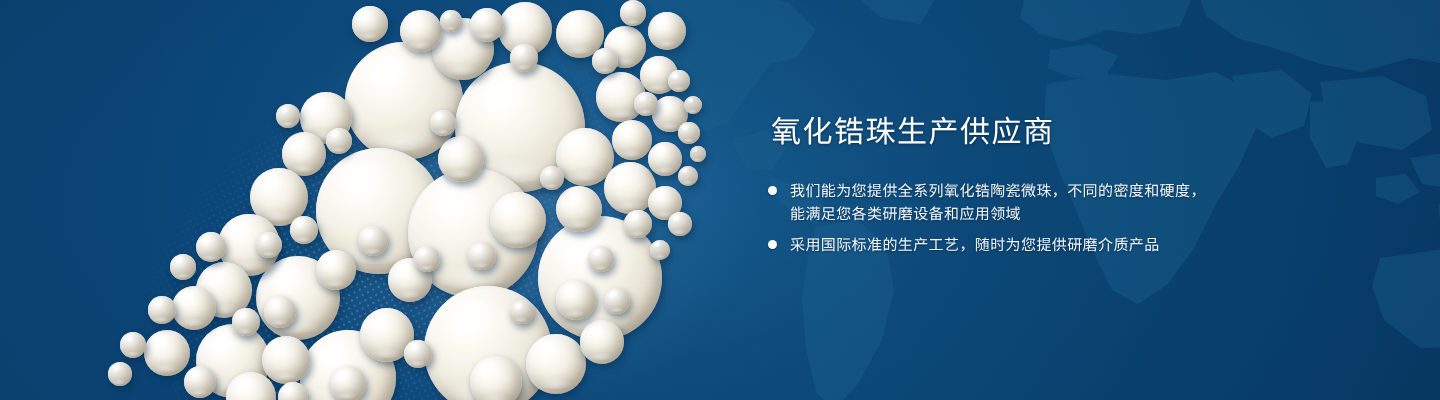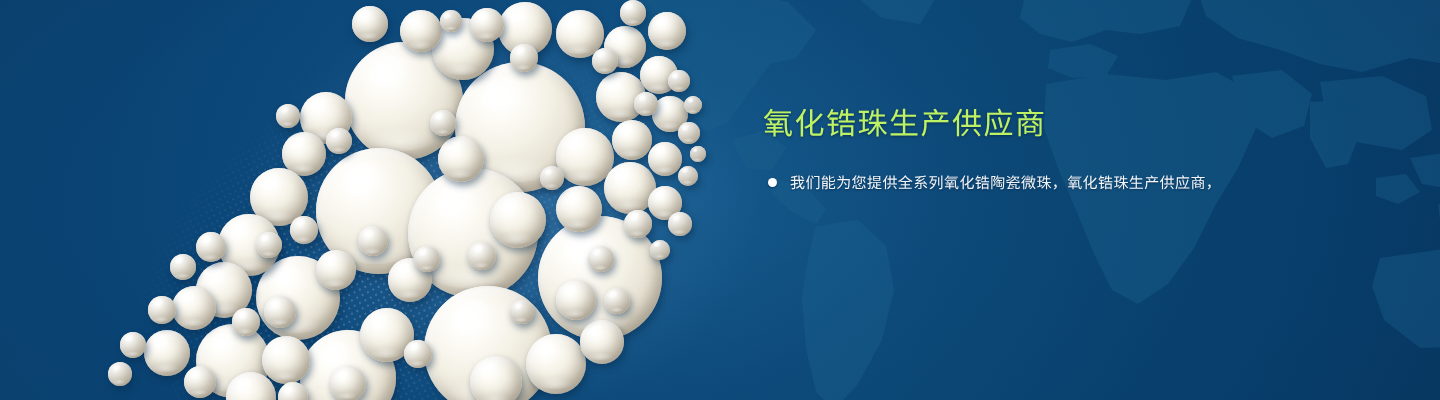--- a/index.html
+++ b/index.html
@@ -146,25 +146,25 @@
   }
 
   
   .content {
     position: absolute;
     left: 763px;
     top: 104px;
     width: 560px;
   }
   .headline {
-    margin: 0;
+    margin: 8px;
     font-size: 30px;
     line-height: 40px;
     font-weight: 400;
-    color: #bef264;
+    color: #ffffff;
     letter-spacing: 1.5px;
     text-shadow: 0 1px 3px rgba(2,24,48,0.55);
     white-space: nowrap;
   }
   .points {
     list-style: none;
     margin: 27px 0 0 0;
     padding: 0;
   }
   .point {
@@ -322,21 +322,26 @@
     <div class="bead" style="left:108px;top:362px;width:24px;height:24px;"></div>
   </div>
 
   <div class="content">
     <h1 class="headline">氧化锆珠生产供应商</h1>
 
     <ul class="points">
 
       <li class="point">
         <span class="marker"></span>
-        <span class="line">我们能为您提供全系列氧化锆陶瓷微珠，氧化锆珠生产供应商，</span>
+        <span class="line">我们能为您提供全系列氧化锆陶瓷微珠，不同的密度和硬度，</span>
+        <span class="line">能满足您各类研磨设备和应用领域</span>
       </li>
 
 
+      <li class="point">
+        <span class="marker"></span>
+        <span class="line">采用国际标准的生产工艺，随时为您提供研磨介质产品</span>
+      </li>
 
     </ul>
   </div>
 
 </div>
 
 </body></html>

